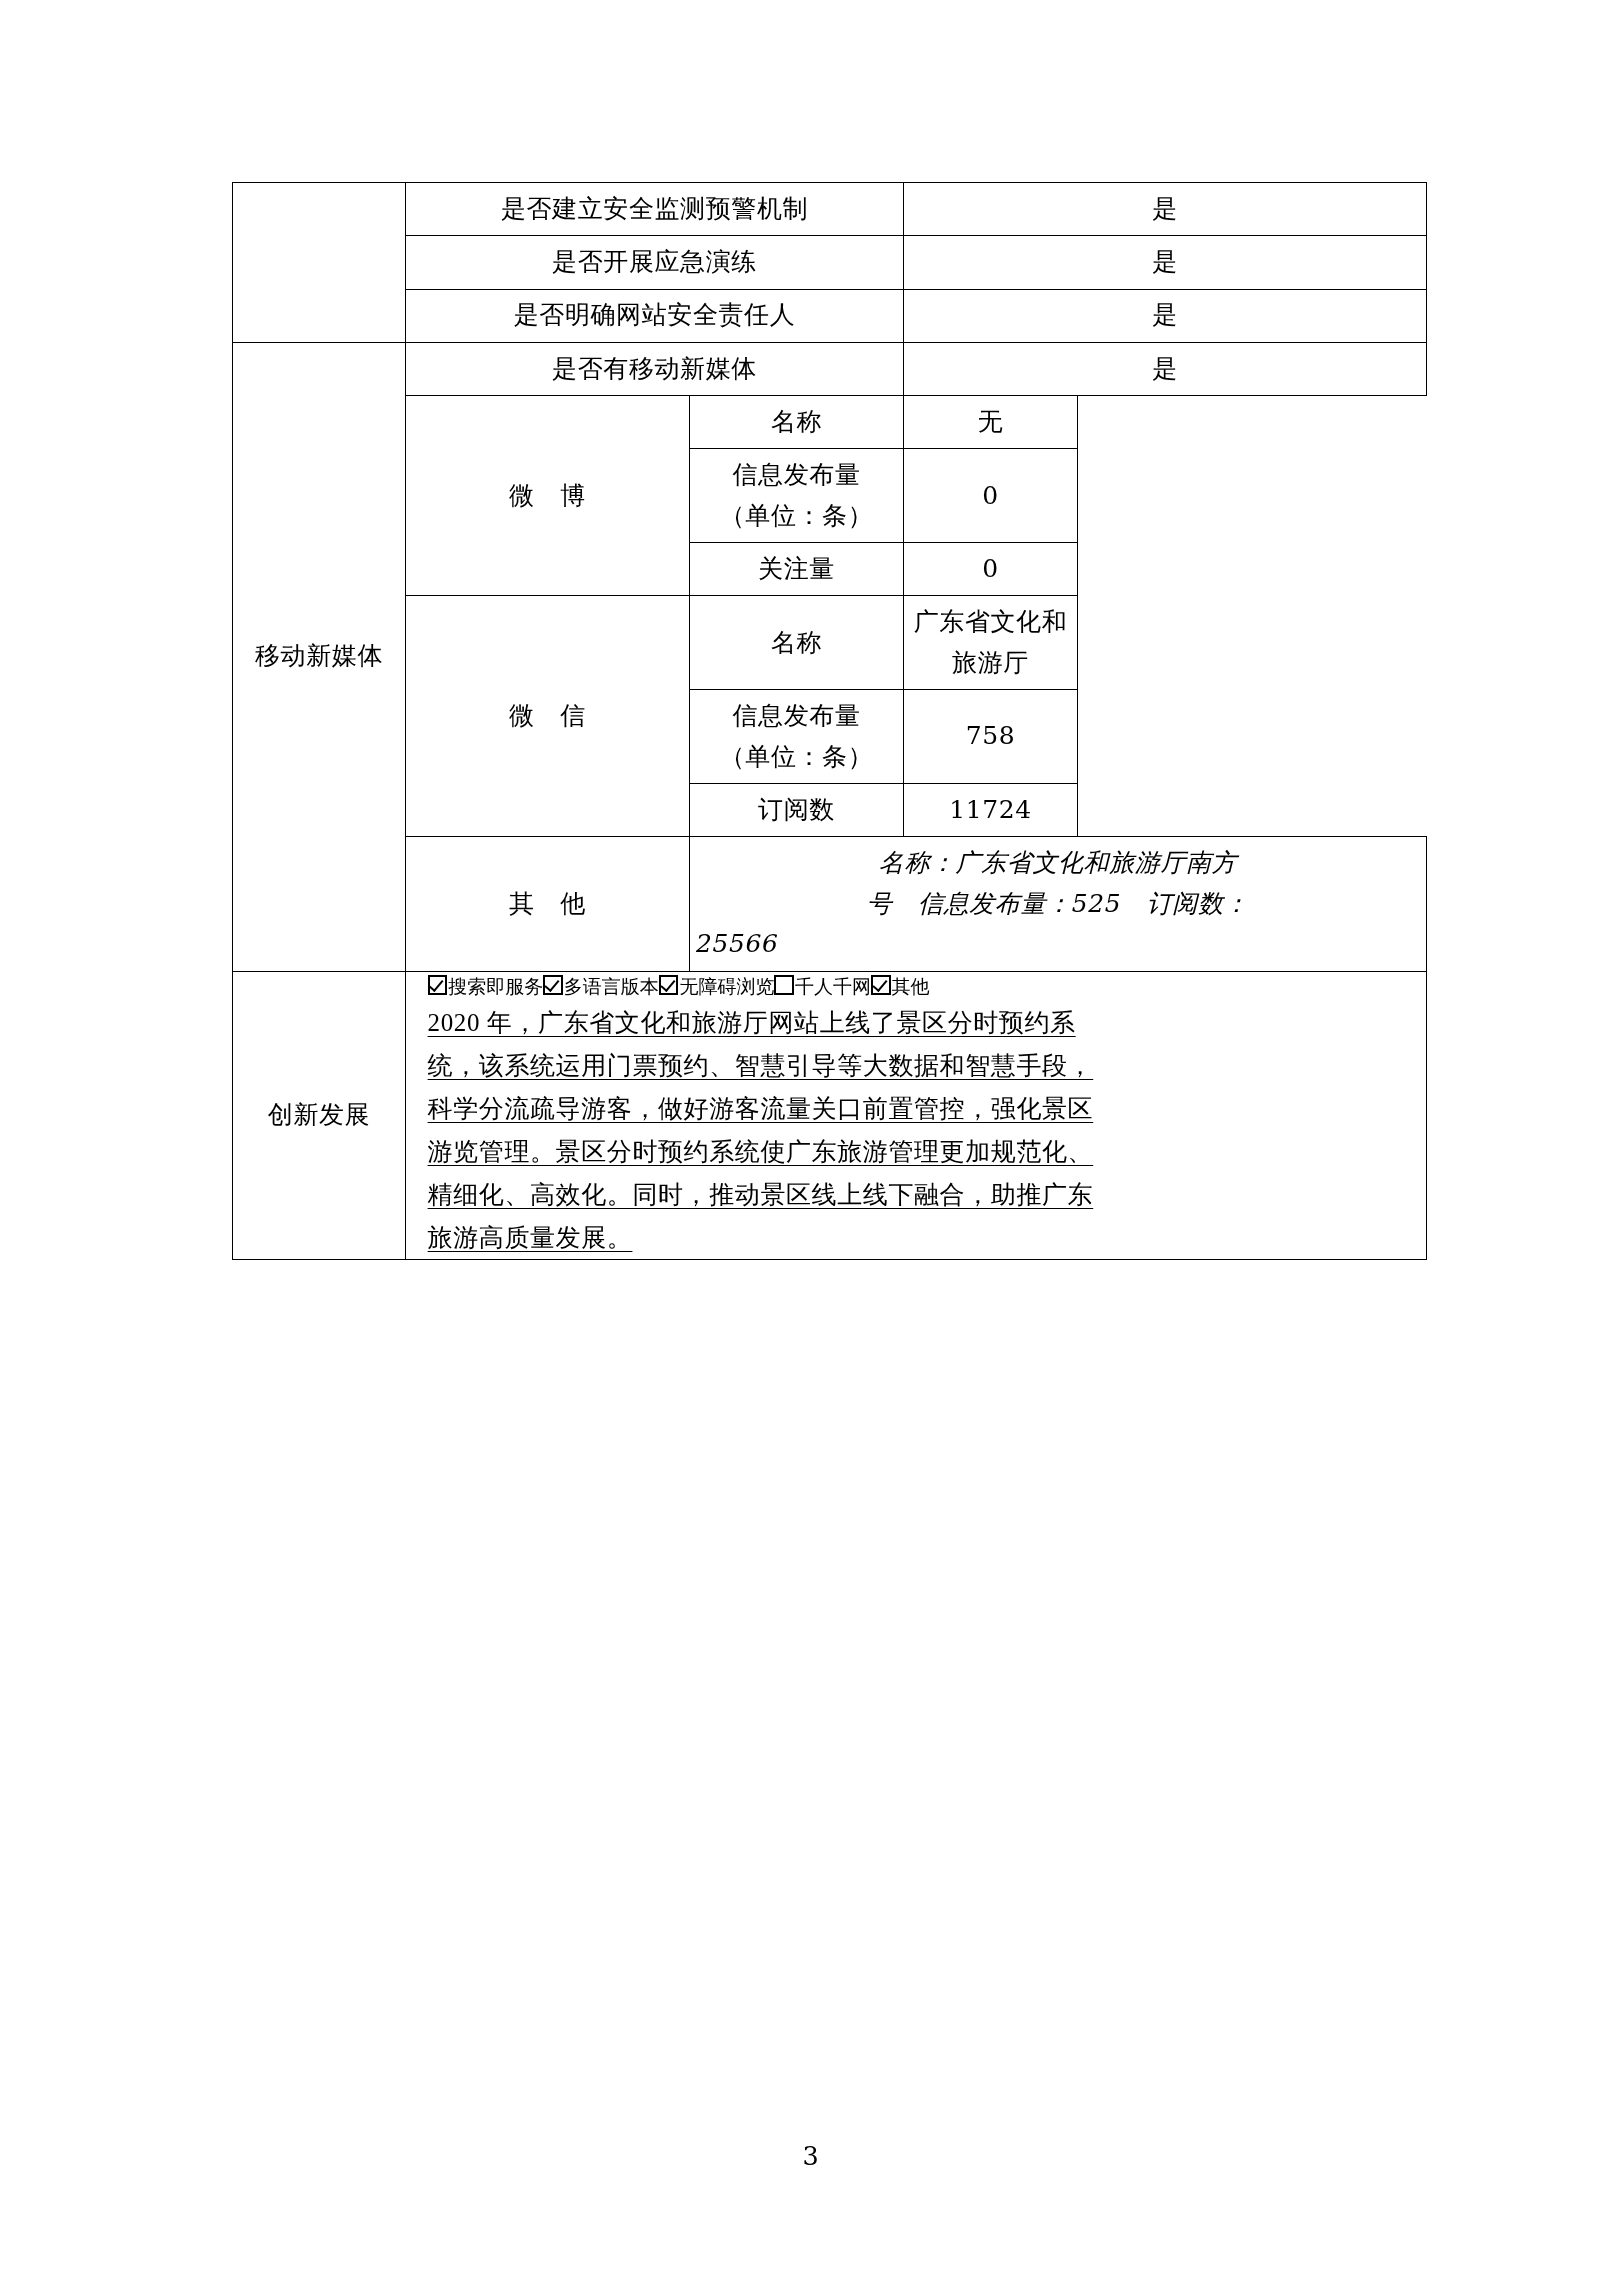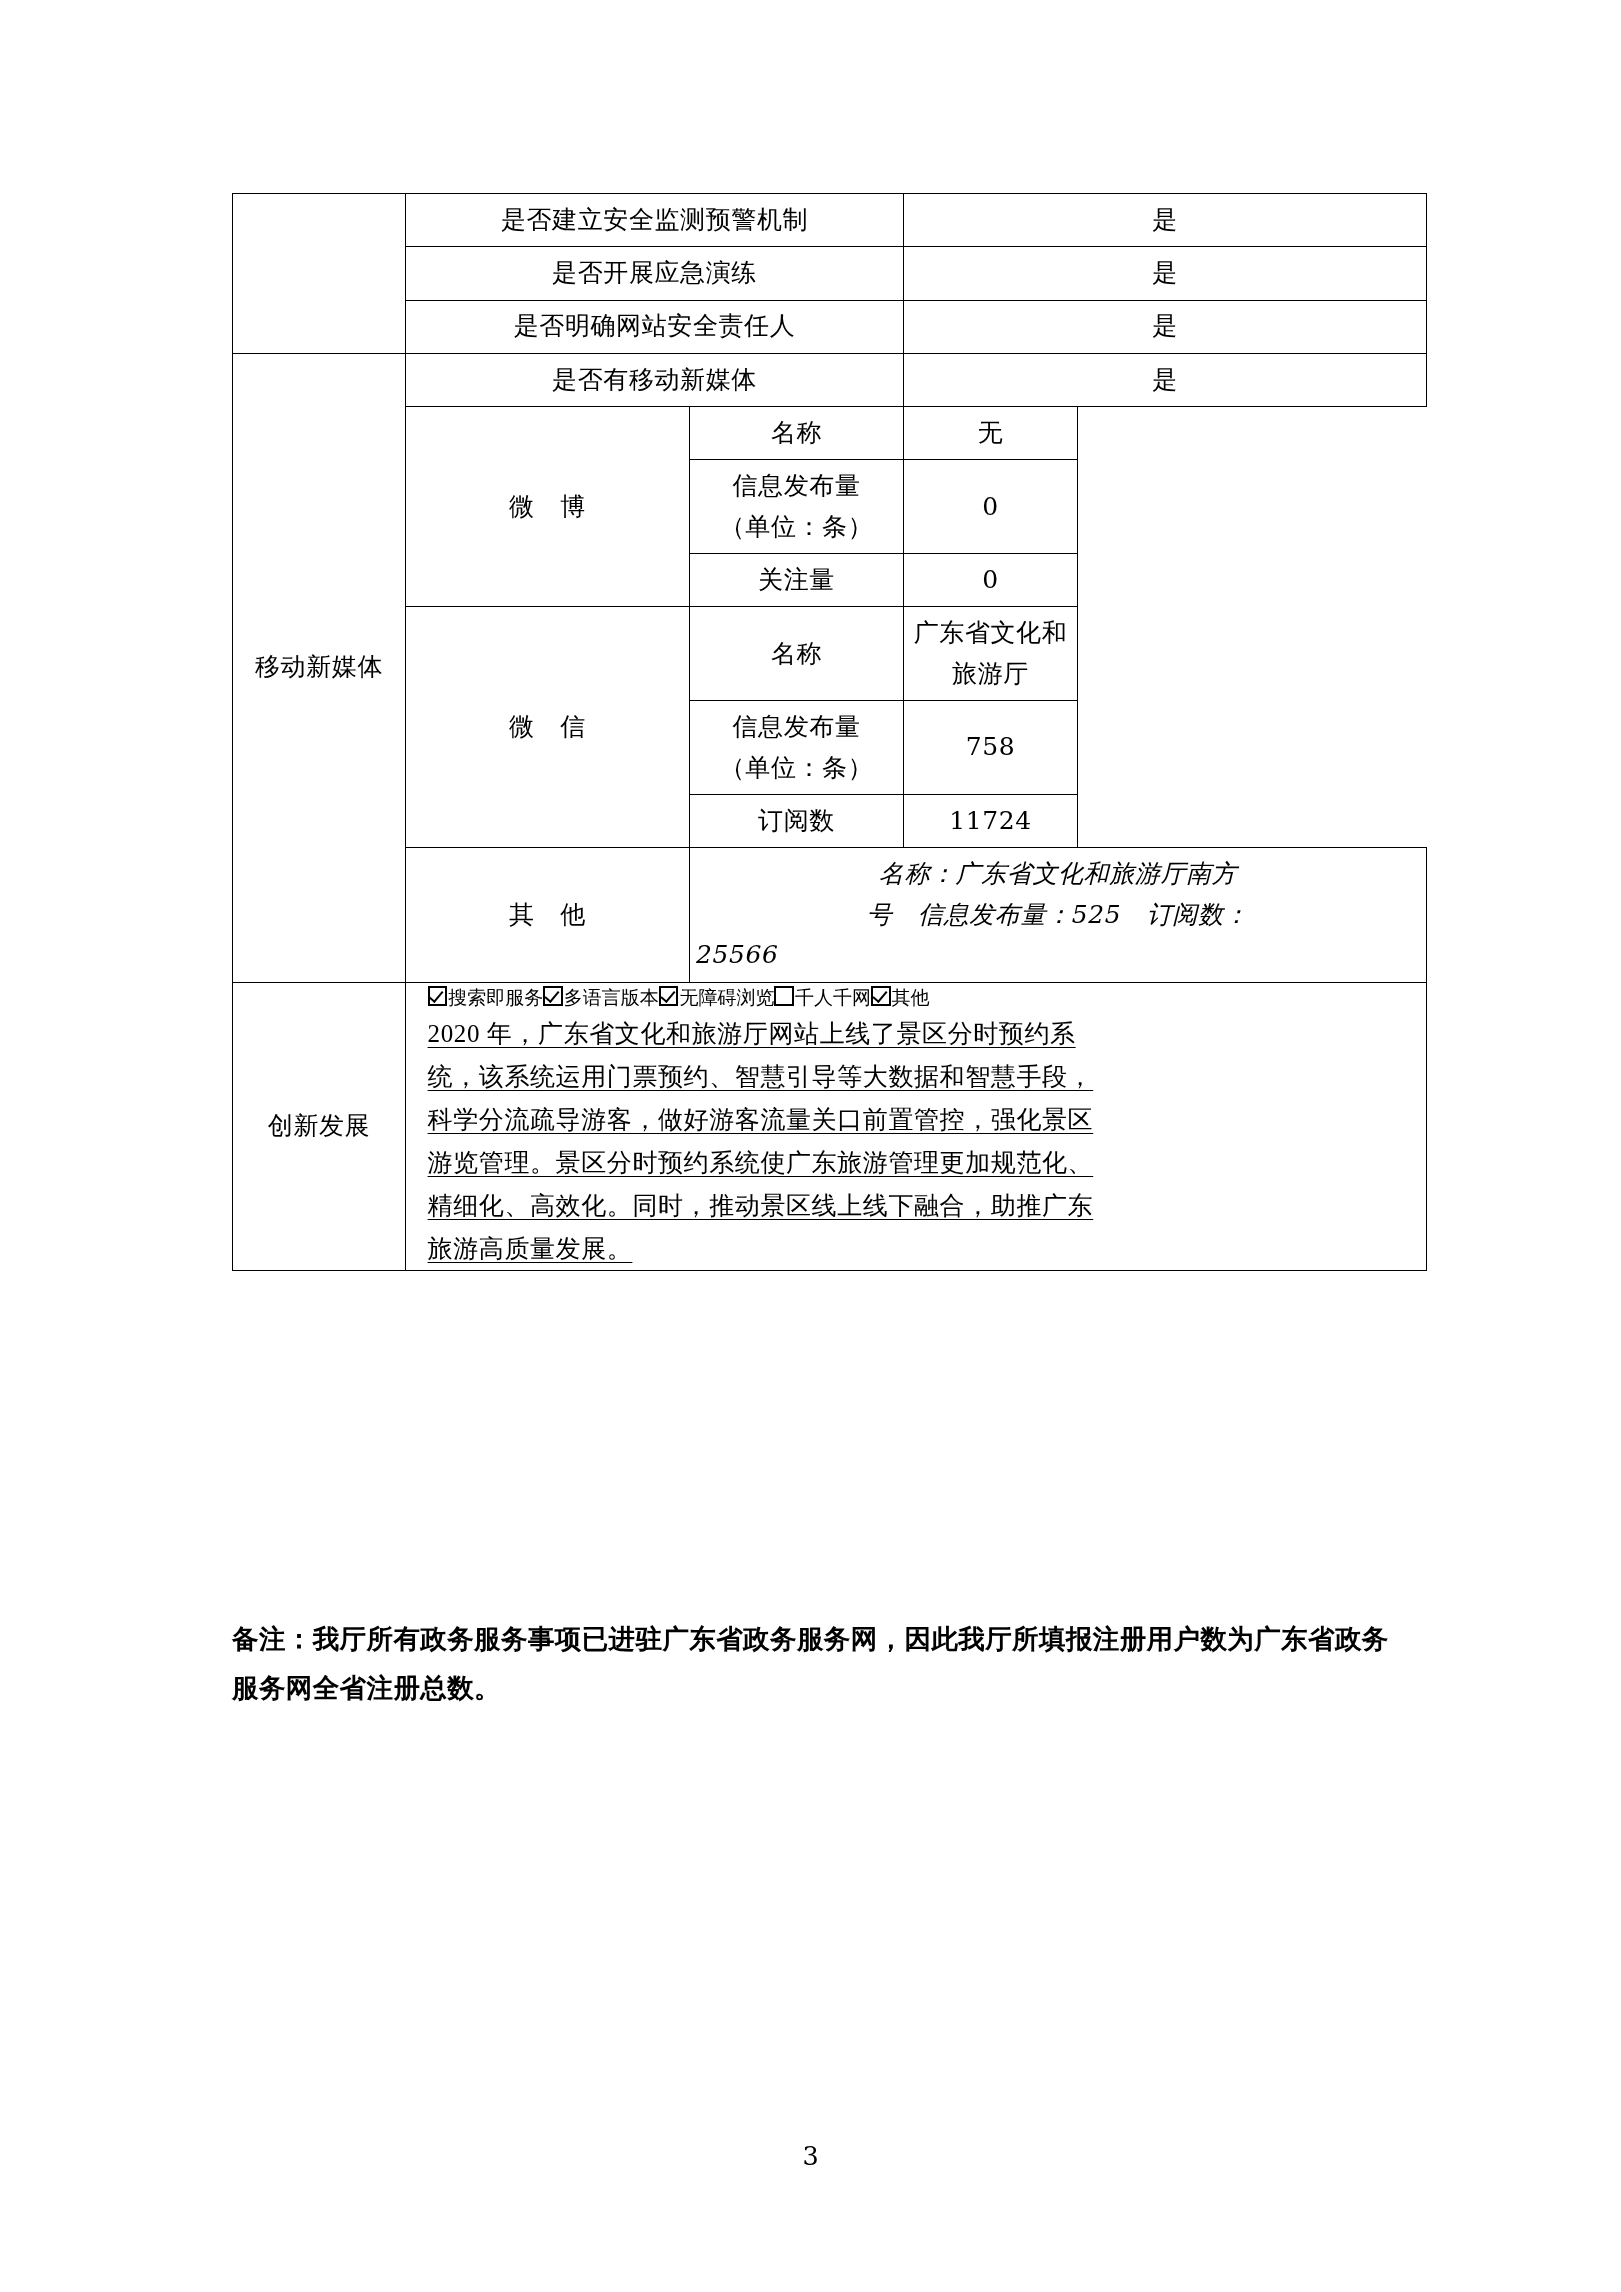--- a/index.html
+++ b/index.html
@@ -18,21 +18,21 @@
   .page {
     position: absolute;
     left: 0; top: 0;
     width: 1621px;
     height: 2293px;
     box-sizing: border-box;
   }
   .sheet {
     position: absolute;
     left: 232px;
-    top: 193px;
+    top: 182px;
     width: 1194px;
   }
   table.doc {
     border-collapse: collapse;
     width: 1194px;
     table-layout: fixed;
   }
   table.doc td {
     border: 1.4px solid #000000;
     padding: 5.9px 5.9px;
@@ -215,18 +215,17 @@
               <span class="ul">精细化、高效化。同时，推动景区线上线下融合，助推广东</span><br>
               <span class="ul">旅游高质量发展。</span>
             </div>
           </td>
         </tr>
 
       </tbody>
     </table>
   </div>
 
-  <div class="note">备注：我厅所有政务服务事项已进驻广东省政务服务网，因此我厅所填报注册用户数为广东省政务服务网全省注册总数。</div>
 
   <div class="pagenum">3</div>
 
 </div>
 
 
 </body></html>

